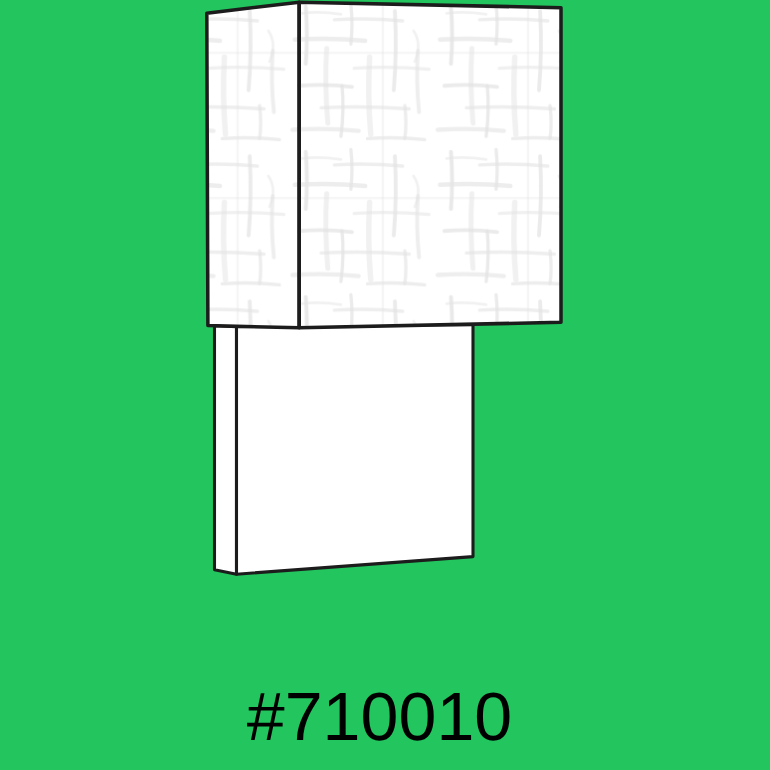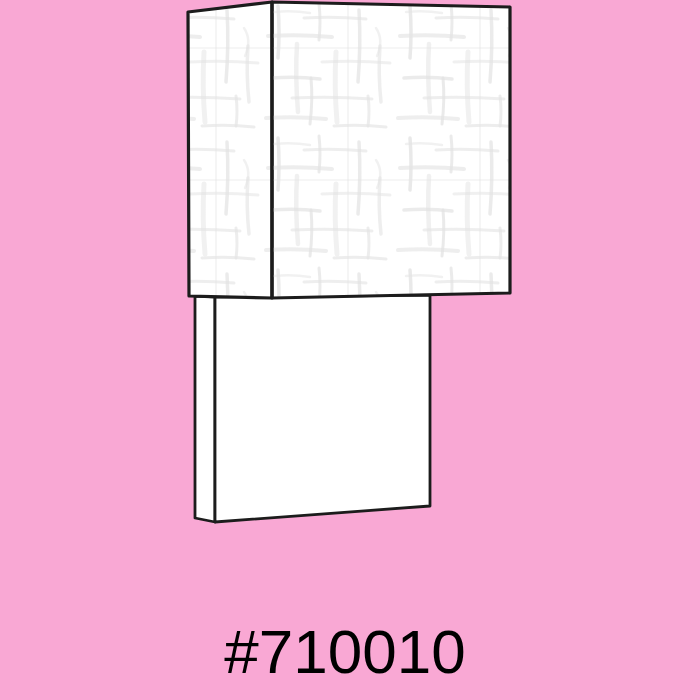--- a/index.html
+++ b/index.html
@@ -5,21 +5,21 @@
   html, body {
     margin: 0;
     padding: 0;
     background: #ffffff;
     font-family: "Liberation Sans", sans-serif;
   }
   .canvas {
     position: relative;
     width: 700px;
     height: 700px;
-    background: #f9a8d4;
+    background: #22c55e;
     overflow: hidden;
     text-align: center;
   }
   .drawing {
     position: absolute;
     left: 0;
     top: 0;
   }
   .caption-text {
     font-family: "Liberation Sans", sans-serif;

